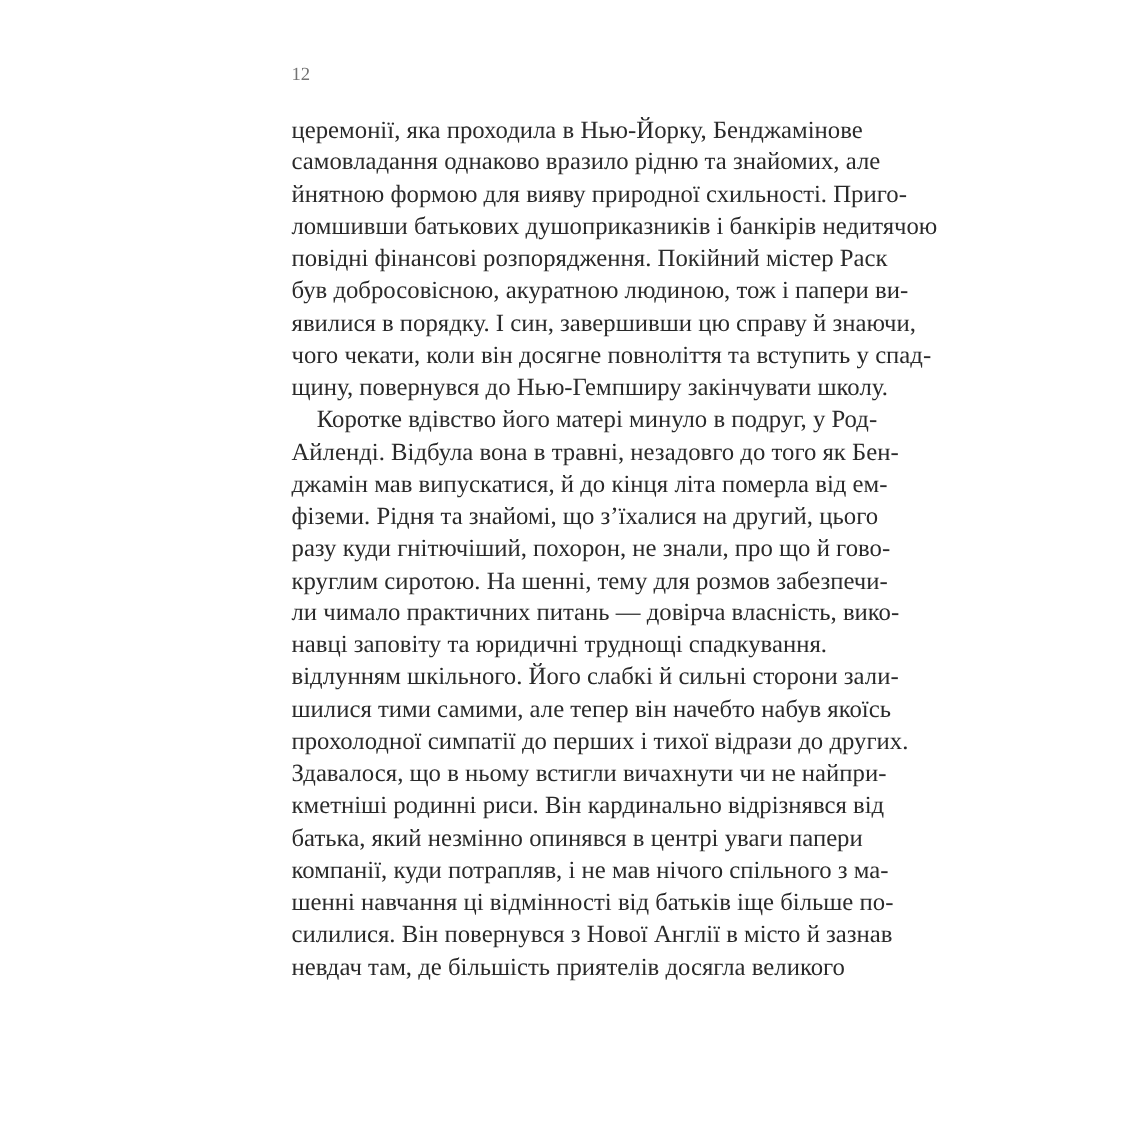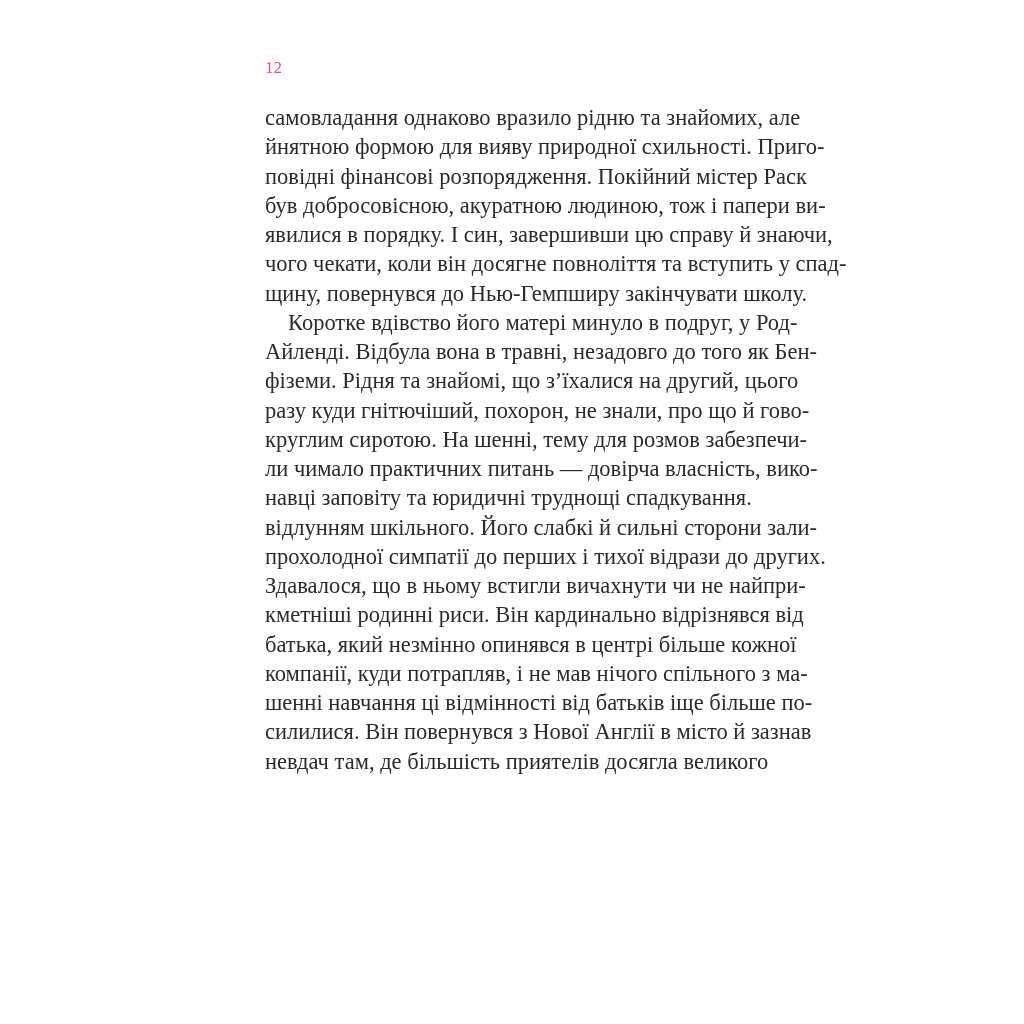--- a/index.html
+++ b/index.html
@@ -14,21 +14,21 @@
       overflow: hidden;
       font-family: "Liberation Serif", "DejaVu Serif", serif;
       color: #2a2a2a;
     }
     .page-number {
       position: absolute;
       left: 265px;
       top: 58px;
       font-size: 17px;
       line-height: 20px;
-      color: #ec4899;
+      color: #737373;
     }
     .text-block {
       position: absolute;
       left: 265px;
       top: 103px;
       width: 503px;
     }
     .line {
       display: block;
       height: 29.25px;
@@ -44,36 +44,40 @@
     .line.indent {
       padding-left: 23px;
     }
   </style>
 </head>
 <body>
 
 <div class="page-number">12</div>
 
 <div class="text-block">
+  <span class="line">церемонії, яка проходила в Нью-Йорку, Бенджамінове</span>
   <span class="line">самовладання однаково вразило рідню та знайомих, але</span>
   <span class="line">йнятною формою для вияву природної схильності. Приго-</span>
+  <span class="line">ломшивши батькових душоприказників і банкірів недитячою</span>
   <span class="line">повідні фінансові розпорядження. Покійний містер Раск</span>
   <span class="line">був добросовісною, акуратною людиною, тож і папери ви-</span>
   <span class="line">явилися в порядку. І син, завершивши цю справу й знаючи,</span>
   <span class="line">чого чекати, коли він досягне повноліття та вступить у спад-</span>
   <span class="line last">щину, повернувся до Нью-Гемпширу закінчувати школу.</span>
   <span class="line indent">Коротке вдівство його матері минуло в подруг, у Род-</span>
   <span class="line">Айленді. Відбула вона в травні, незадовго до того як Бен-</span>
+  <span class="line">джамін мав випускатися, й до кінця літа померла від ем-</span>
   <span class="line">фіземи. Рідня та знайомі, що з’їхалися на другий, цього</span>
   <span class="line">разу куди гнітючіший, похорон, не знали, про що й гово-</span>
   <span class="line">круглим сиротою. На шенні, тему для розмов забезпечи-</span>
   <span class="line">ли чимало практичних питань — довірча власність, вико-</span>
   <span class="line last">навці заповіту та юридичні труднощі спадкування.</span>
   <span class="line">відлунням шкільного. Його слабкі й сильні сторони зали-</span>
+  <span class="line">шилися тими самими, але тепер він начебто набув якоїсь</span>
   <span class="line">прохолодної симпатії до перших і тихої відрази до других.</span>
   <span class="line">Здавалося, що в ньому встигли вичахнути чи не найпри-</span>
   <span class="line">кметніші родинні риси. Він кардинально відрізнявся від</span>
-  <span class="line">батька, який незмінно опинявся в центрі більше кожної</span>
+  <span class="line">батька, який незмінно опинявся в центрі уваги папери</span>
   <span class="line">компанії, куди потрапляв, і не мав нічого спільного з ма-</span>
   <span class="line">шенні навчання ці відмінності від батьків іще більше по-</span>
   <span class="line">силилися. Він повернувся з Нової Англії в місто й зазнав</span>
   <span class="line">невдач там, де більшість приятелів досягла великого</span>
 </div>
 
 </body></html>

